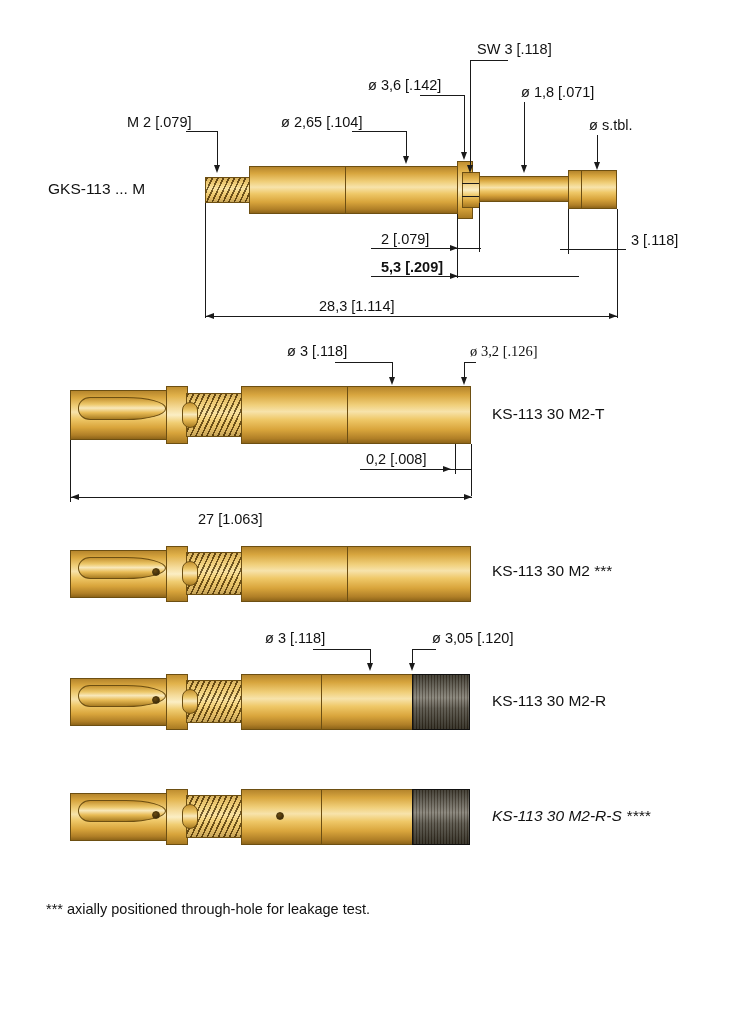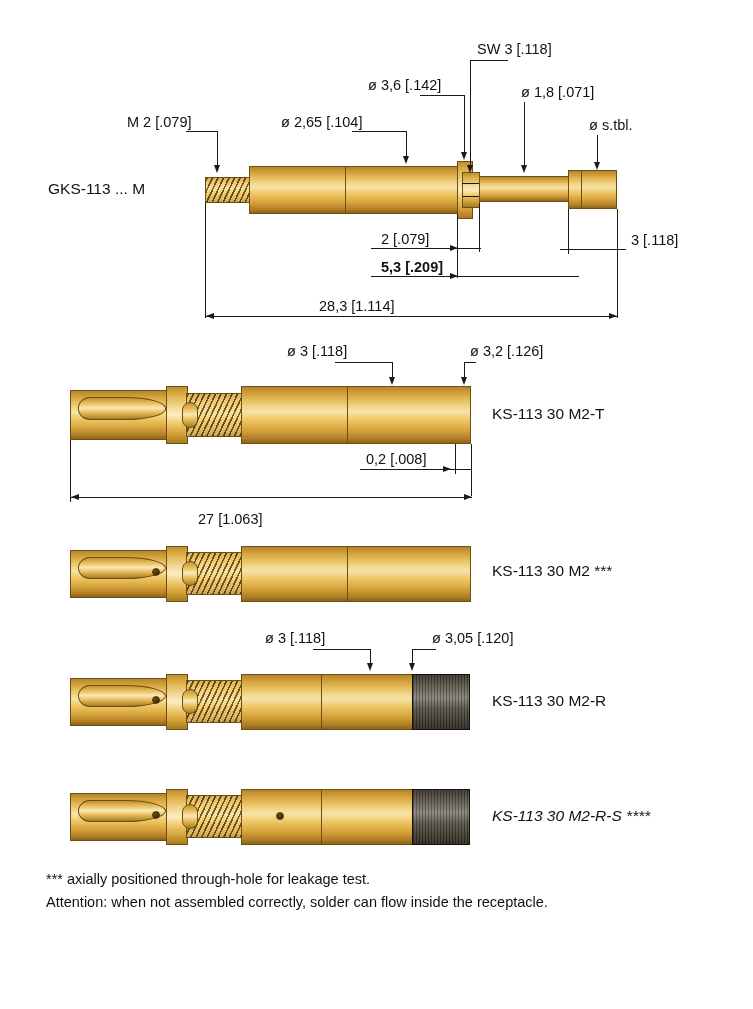--- a/index.html
+++ b/index.html
@@ -28,20 +28,21 @@
   }
   .lbl.big {
     font-size: 15.5px;
   }
   .note {
     position: absolute;
     font-size: 14.5px;
     color: #111;
     white-space: nowrap;
     line-height: 1.35;
+    margin-top: 30px;
   }
   
   .hline {
     position: absolute;
     height: 0;
     border-top: 1px solid #1a1a1a;
   }
   .vline {
     position: absolute;
     width: 0;
@@ -215,21 +216,21 @@
     <div class="cap" style="left:182px; top:402px; width:16px; height:26px; border-radius:8px;"></div>
     <div class="brass" style="left:241px; top:386px; width:230px; height:58px;"></div>
     <div class="edge" style="left:347px; top:387px; height:56px;"></div>
   </div>
 
   <div class="lbl" style="left:287px; top:344px;">ø 3 [.118]</div>
   <div class="hline" style="left:335px; top:362px; width:58px;"></div>
   <div class="vline" style="left:392px; top:362px; height:18px;"></div>
   <div class="arw arw-down" style="left:388.5px; top:377px;"></div>
 
-  <div class="lbl" style="left:470px; top:344px;">ø 3,2 [.126]</div>
+  <div class="lbl" style="left:470px; top:344px;font-family:Liberation Serif, serif;">ø 3,2 [.126]</div>
   <div class="vline" style="left:464px; top:362px; height:18px;"></div>
   <div class="hline" style="left:464px; top:362px; width:12px;"></div>
   <div class="arw arw-down" style="left:460.5px; top:377px;"></div>
 
   <div class="lbl big" style="left:492px; top:406px;">KS-113 30 M2-T</div>
 
   <div class="tick" style="left:455px; top:444px; height:30px;"></div>
   <div class="tick" style="left:471px; top:444px; height:52px;"></div>
   <div class="hline" style="left:360px; top:469px; width:112px;"></div>
   <div class="arw arw-right" style="left:443px; top:465.5px;"></div>
@@ -292,15 +293,14 @@
     <div class="brass" style="left:241px; top:789px; width:172px; height:56px;"></div>
     <div class="hole" style="left:276px; top:812px; width:8px; height:8px;"></div>
     <div class="edge" style="left:321px; top:790px; height:54px;"></div>
     <div class="dark-band" style="left:412px; top:789px; width:58px; height:56px;"></div>
     <div class="knurl" style="left:413px; top:790px; width:56px; height:54px; opacity:.55;"></div>
   </div>
 
   <div class="lbl big" style="left:492px; top:808px;font-style:italic;">KS-113 30 M2-R-S ****</div>
 
   <div class="note" style="left:46px; top:870px;">*** axially positioned through-hole for leakage test.</div>
-  <div class="note" style="left:46px; top:893px;">Attention: when not assembled correctly, solder can flow inside the receptacle.</div>
 
 </div>
 
 </body></html>

